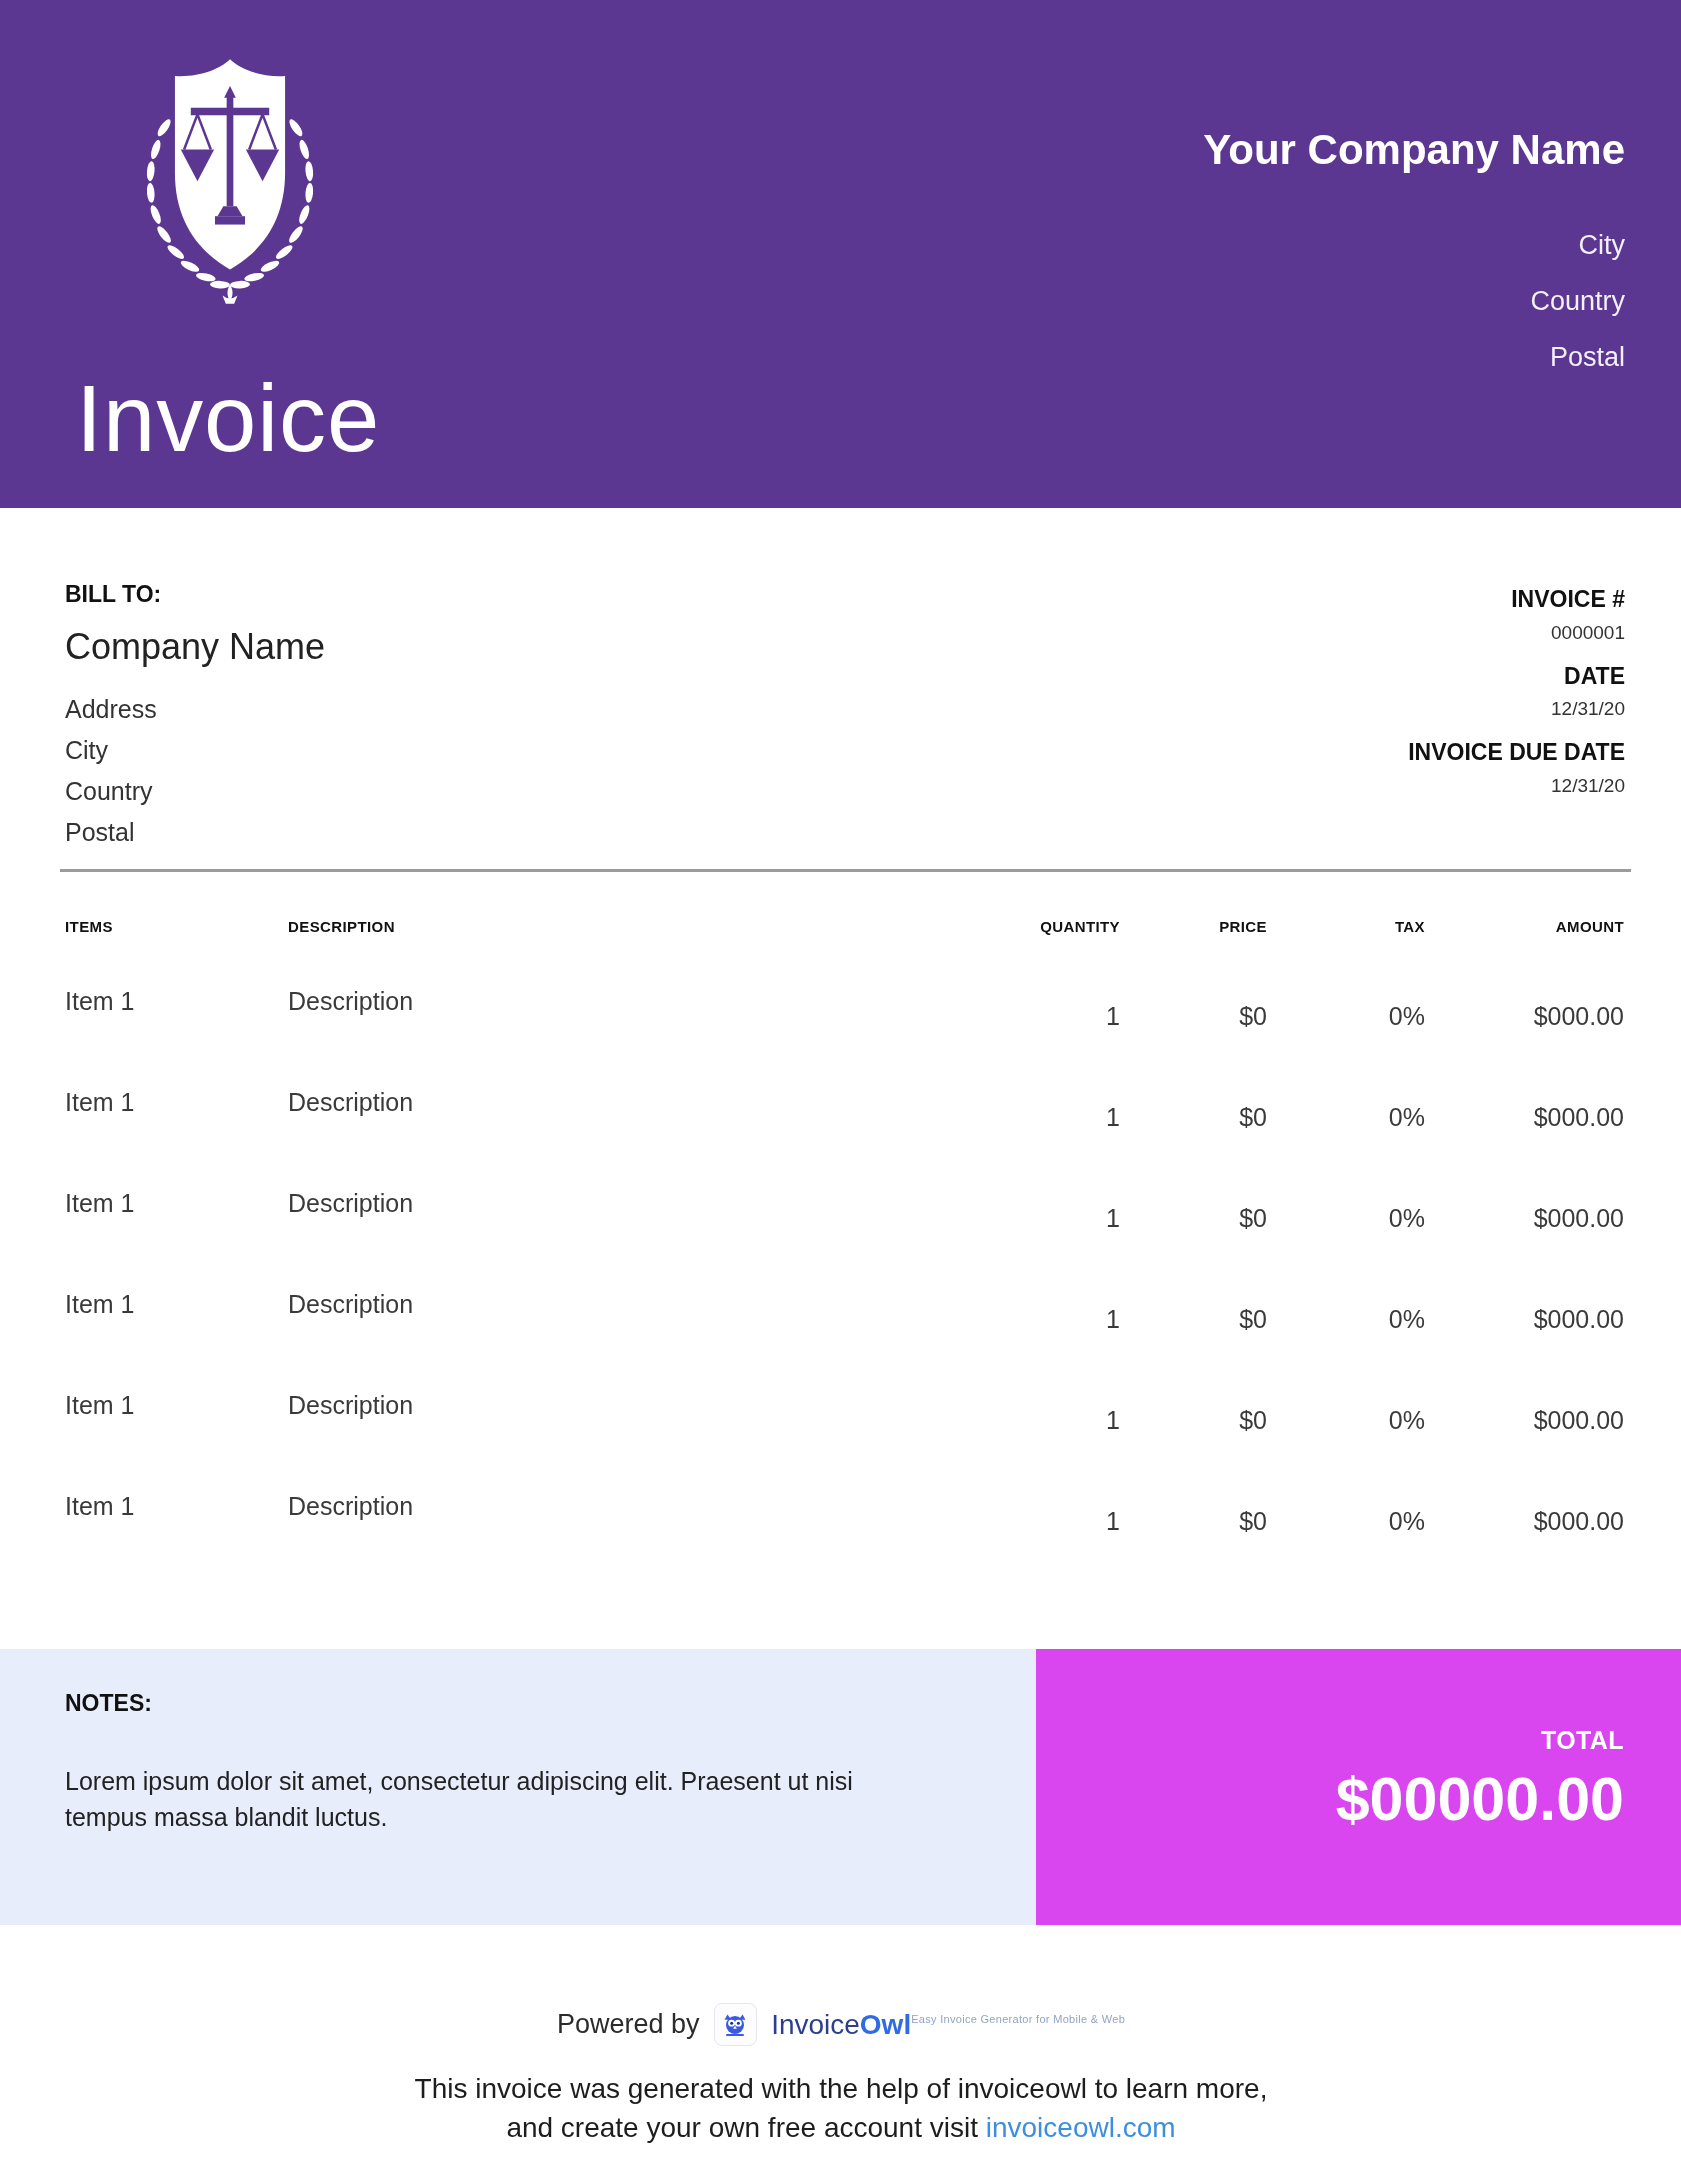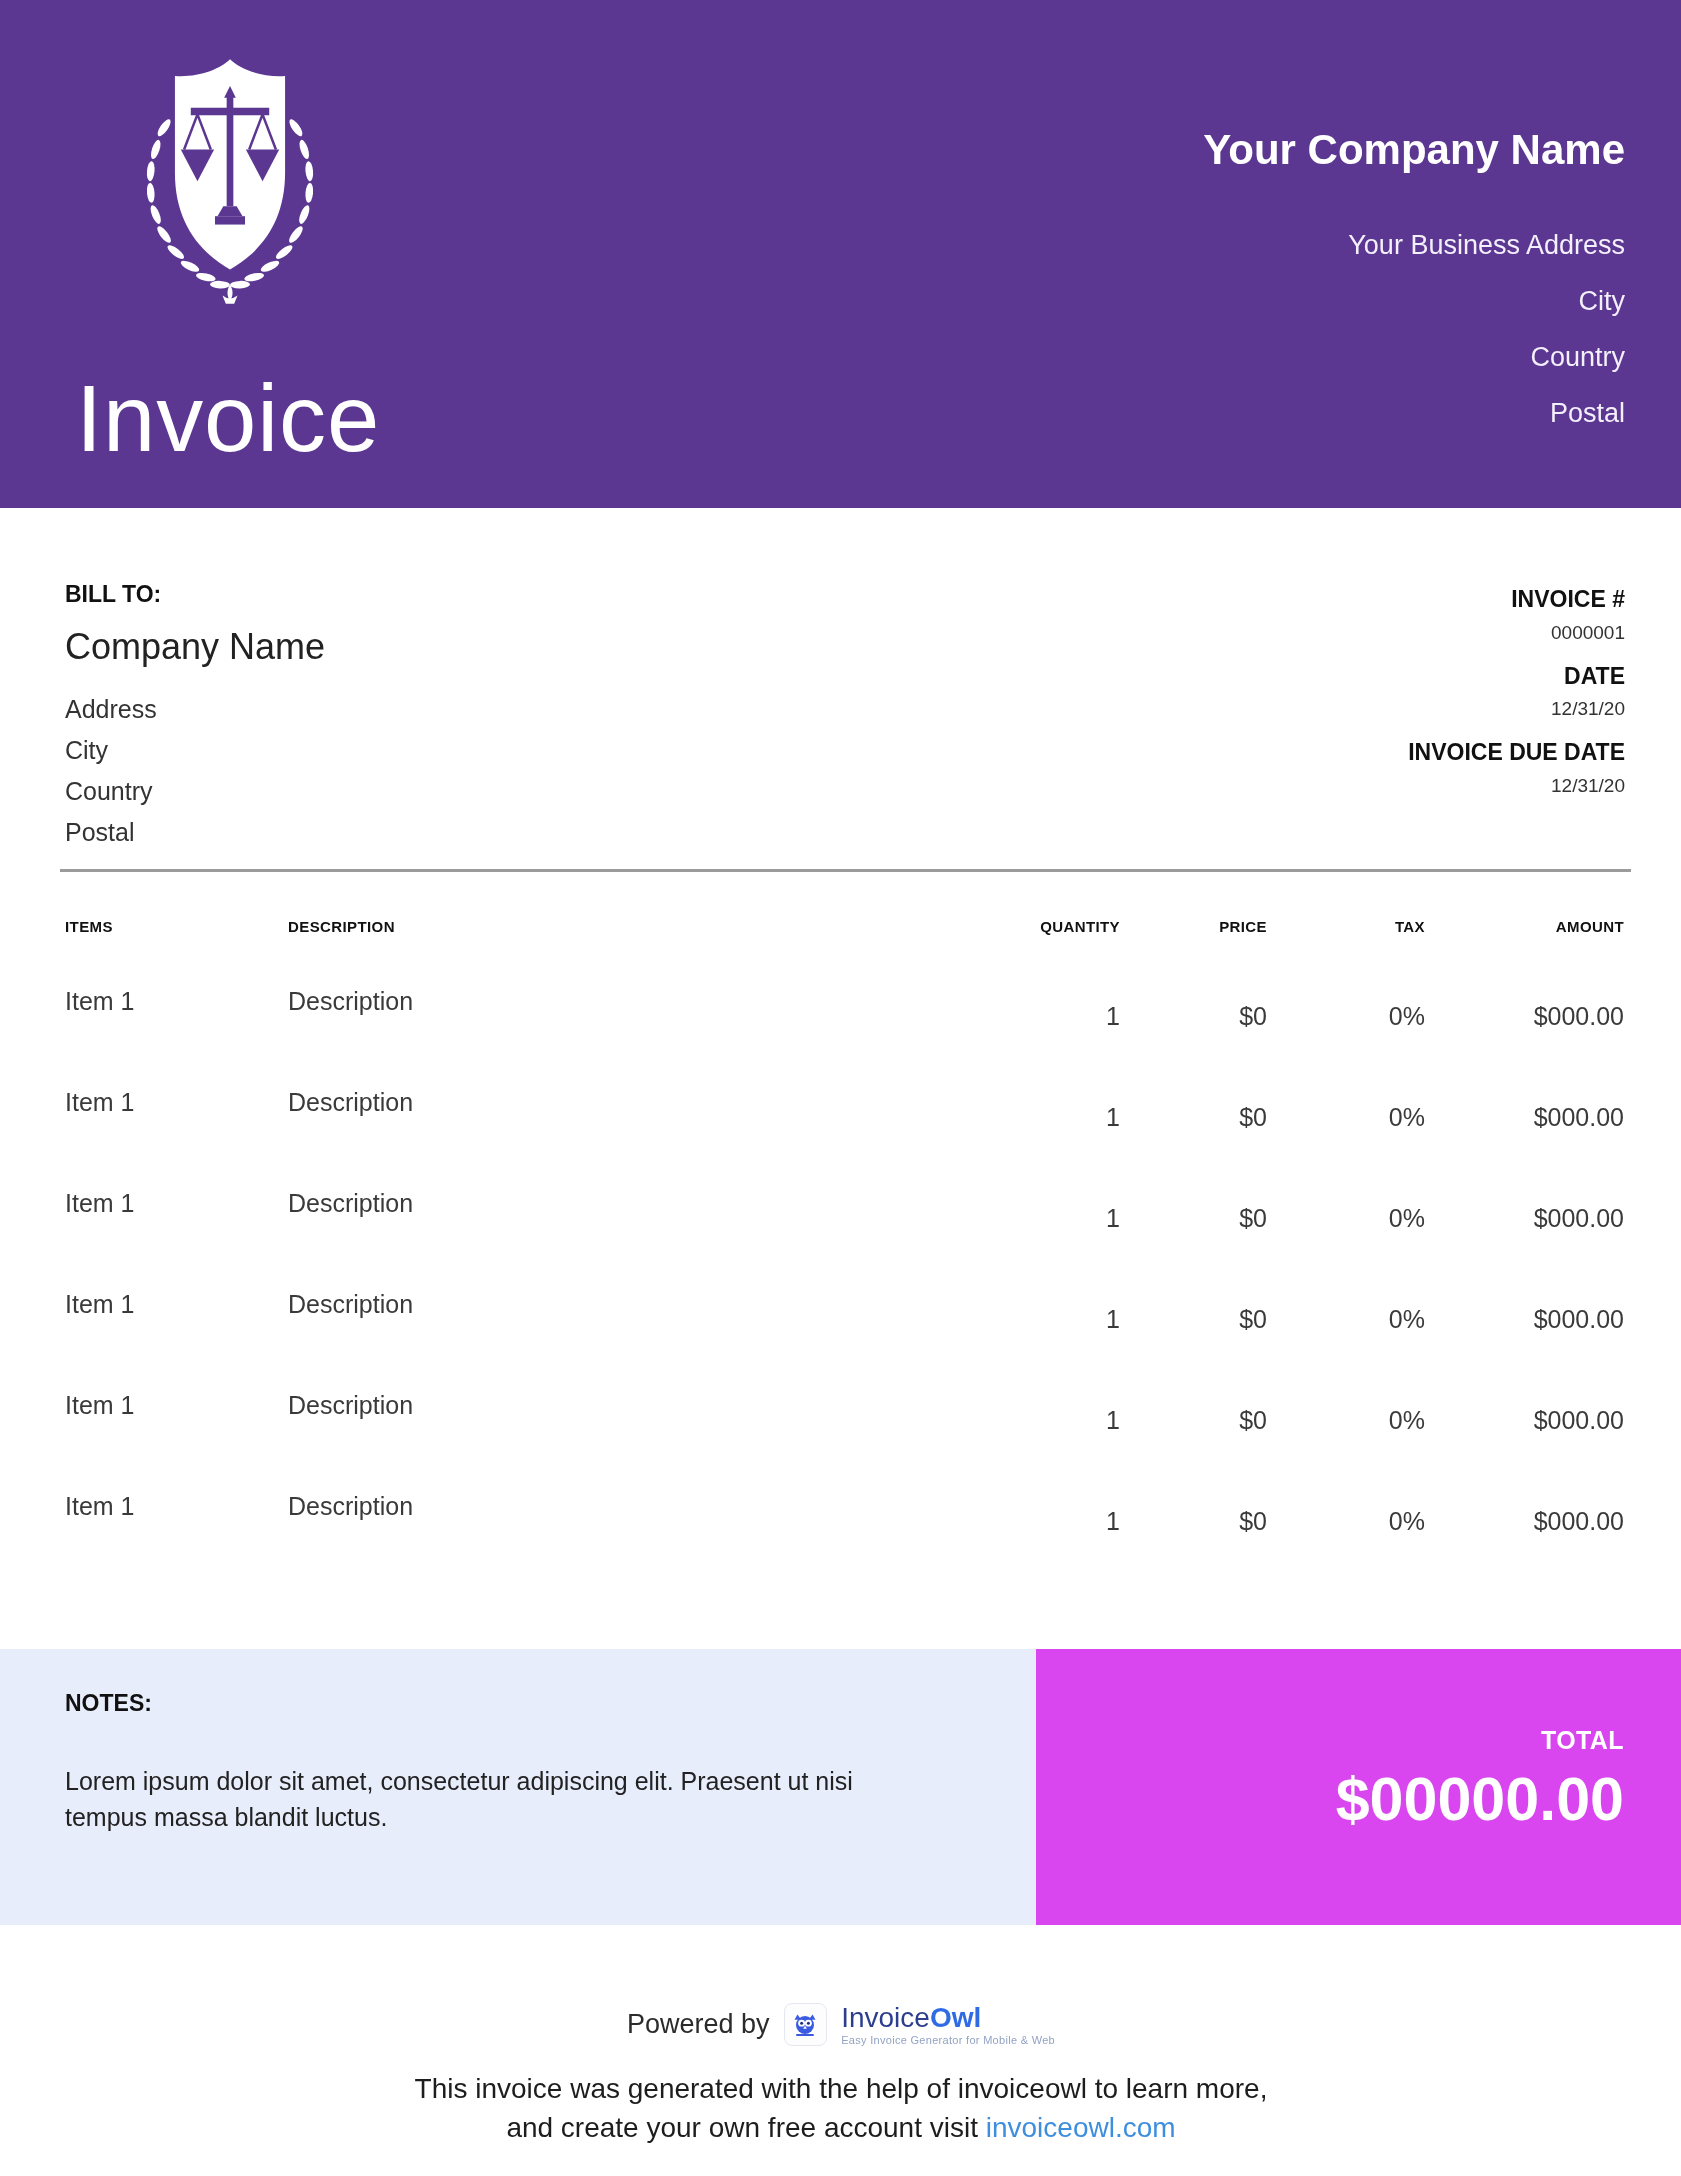--- a/index.html
+++ b/index.html
@@ -45,21 +45,21 @@
   .total-box{position:absolute;left:1036px;top:0;width:645px;height:276px;background:#d946ef;box-sizing:border-box;
     padding:77px 57px 0 0;text-align:right;color:#fff;}
   .total-label{font-size:25px;font-weight:700;letter-spacing:0.4px;margin-bottom:14.3px;}
   .total-value{font-size:61px;font-weight:700;line-height:1;}
   
   .footer{position:absolute;top:2003px;left:0;width:1682px;text-align:center;}
   .powered-row{display:flex;align-items:center;justify-content:center;gap:14.3px;}
   .powered-by{font-size:27px;color:#2b2b2b;}
   .owl-badge{width:41px;height:41px;border-radius:8px;background:#fdfdfd;border:0.9px solid #e4e7f0;
     display:flex;align-items:center;justify-content:center;}
-  .brand-col{display:flex;flex-direction:column;align-items:flex-start;line-height:1;text-align:center;}
+  .brand-col{display:flex;flex-direction:row;align-items:flex-start;line-height:1;text-align:center;}
   .brand-name{font-size:28px;}
   .brand-invoice{color:#2D3E8F;font-weight:500;}
   .brand-owl{color:#2F6BE4;font-weight:700;}
   .brand-tagline{font-size:11px;color:#93A3C4;margin-top:3px;letter-spacing:0.3px;}
   .footer-lines{margin-top:23px;font-size:28px;color:#1d1d1d;line-height:39px;}
   .link{color:#3E8EDE;cursor:pointer;}
 </style>
 </head>
 <body>
 
@@ -114,21 +114,20 @@
       <g fill="#ffffff">
         <path d="M115 286 C111 292 111 299 115 306 C119 299 119 292 115 286 Z"></path>
         <path d="M106 299 Q115 306 124 299 L120 309 L110 309 Z"></path>
       </g>
     </svg>
 
     <div class="invoice-title">Invoice</div>
 
     <div class="company-block">
       <div class="company-name">Your Company Name</div>
-      <div class="company-line">Your Business Address</div>
       <div class="company-line">City</div>
       <div class="company-line">Country</div>
       <div class="company-line">Postal</div>
     </div>
   </div>
 
   <div class="bill-to">
     <div class="bill-label">BILL TO:</div>
     <div class="bill-company">Company Name</div>
     <div class="bill-line">Address</div>

